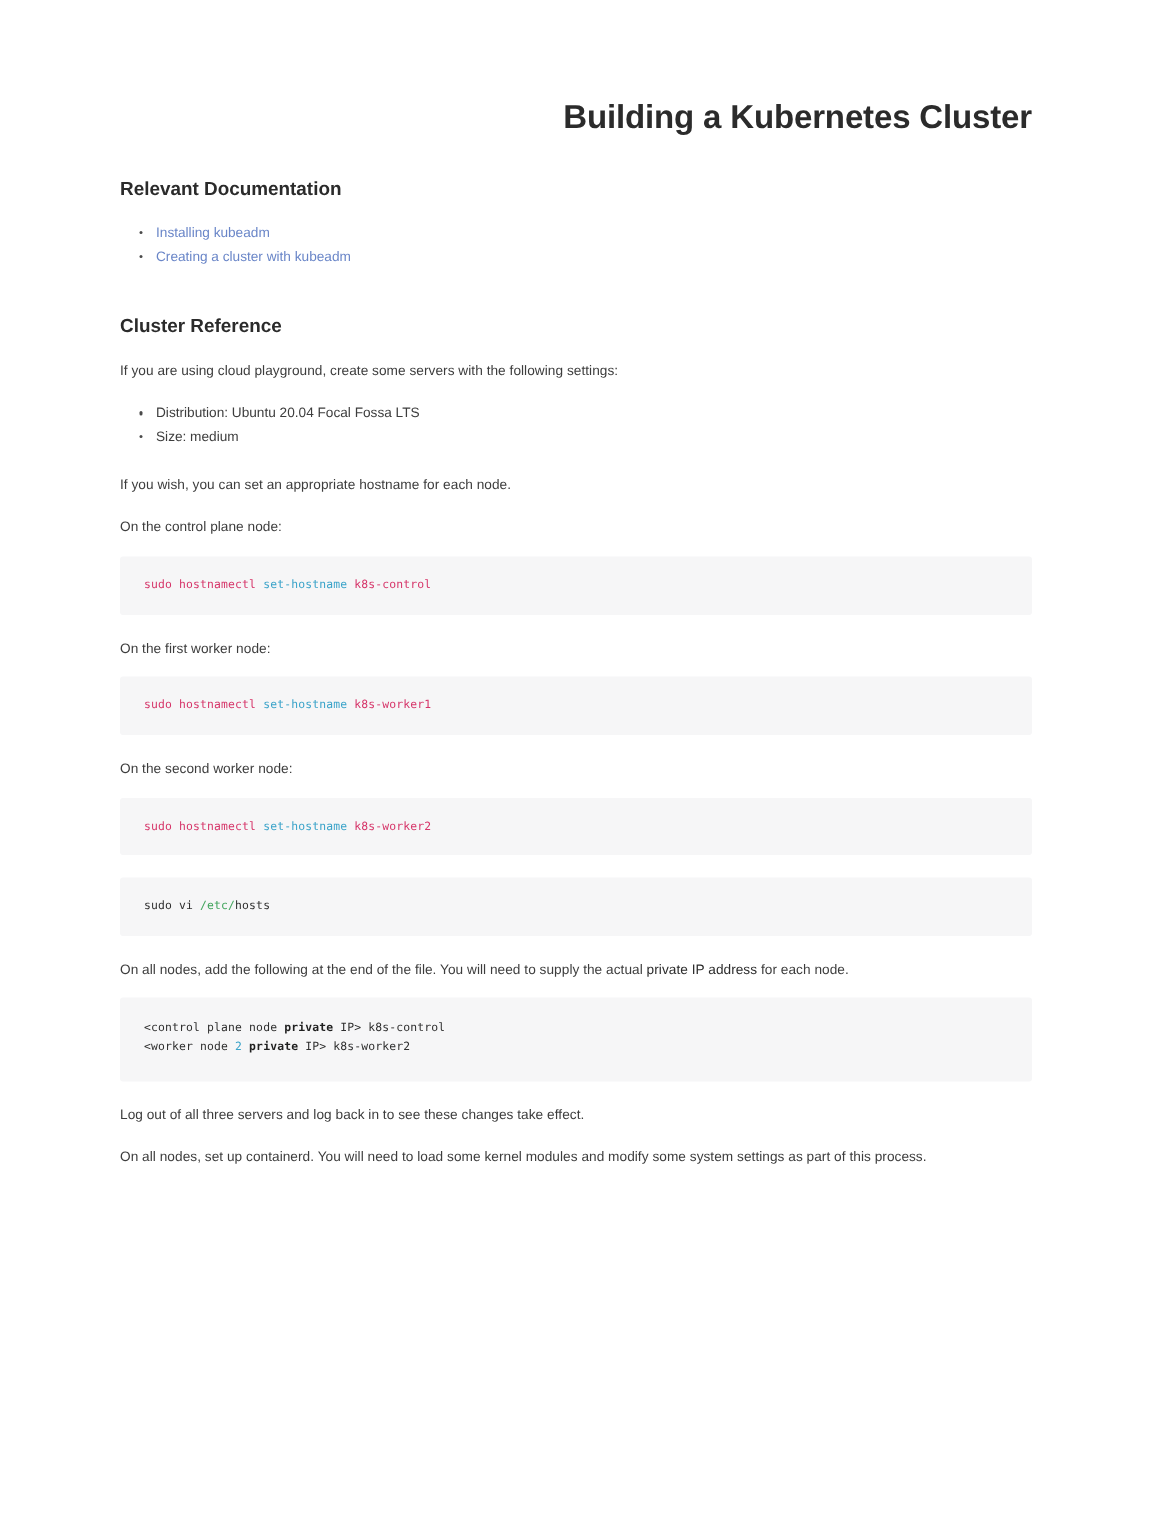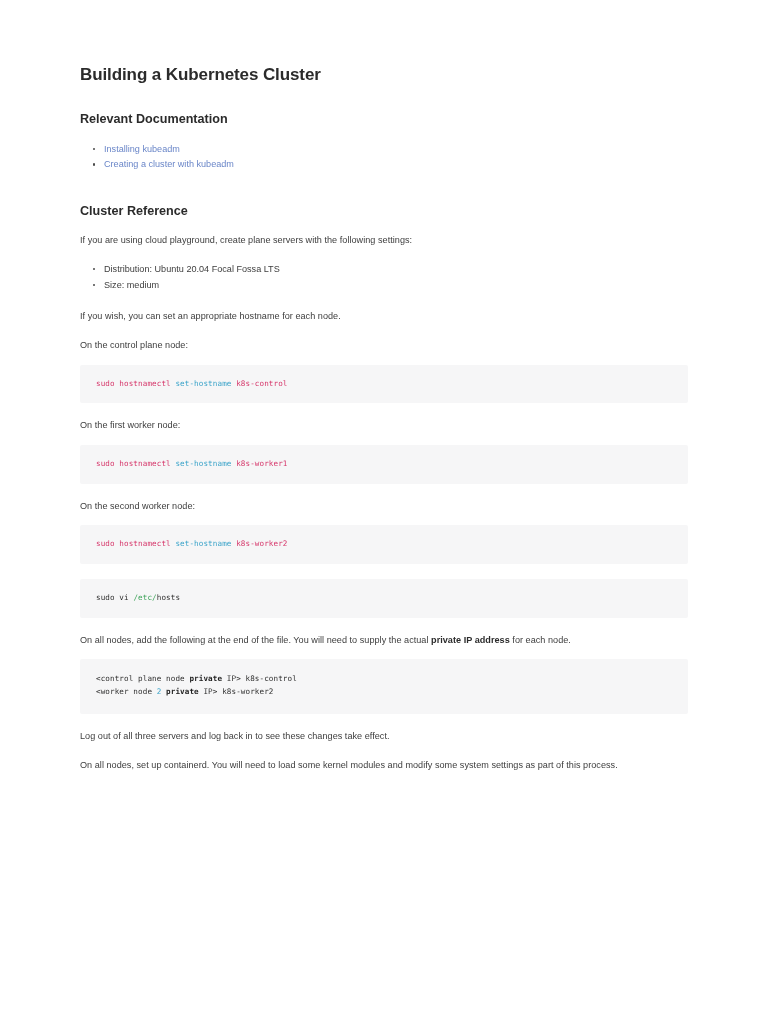--- a/index.html
+++ b/index.html
@@ -16,26 +16,27 @@
   }
   .page {
     position: relative;
     width: 768px;
     height: 1024px;
     box-sizing: border-box;
     padding: 64px 80px 0 80px;
     background: #ffffff;
   }
   .doc-title {
-    font-size: 17px;
+    font-size: 22px;
     font-weight: bold;
     color: #2b2b2b;
     letter-spacing: -0.1px;
     margin: 0 0 26px 0;
     line-height: 1.25;
+    text-align: right;
   }
   .section-heading {
     font-size: 12.6px;
     font-weight: bold;
     color: #2b2b2b;
     margin: 0 0 14px 0;
     line-height: 1.3;
   }
   .section-heading.spaced {
     margin-top: 30px;
@@ -44,21 +45,21 @@
     font-size: 9.1px;
     line-height: 1.62;
     color: #3d3d3d;
     margin: 0 0 14px 0;
     letter-spacing: 0.03px;
   }
   p.body-text.tight {
     margin-bottom: 12px;
   }
   p.body-text b {
-    font-weight: bold;
+    font-weight: normal;
     color: #2b2b2b;
   }
   ul.bullets {
     margin: 0 0 16px 0;
     padding: 0 0 0 24px;
     list-style: none;
   }
   ul.bullets li {
     font-size: 9.1px;
     line-height: 1.72;
@@ -117,21 +118,21 @@
 
   <h2 class="section-heading">Relevant Documentation</h2>
 
   <ul class="bullets">
     <li><a href="#">Installing kubeadm</a></li>
     <li><a href="#">Creating a cluster with kubeadm</a></li>
   </ul>
 
   <h2 class="section-heading spaced">Cluster Reference</h2>
 
-  <p class="body-text">If you are using cloud playground, create plane servers with the following settings:</p>
+  <p class="body-text">If you are using cloud playground, create some servers with the following settings:</p>
 
   <ul class="bullets">
     <li>Distribution: Ubuntu 20.04 Focal Fossa LTS</li>
     <li>Size: medium</li>
   </ul>
 
   <p class="body-text">If you wish, you can set an appropriate hostname for each node.</p>
 
   <p class="body-text tight">On the control plane node:</p>
 

